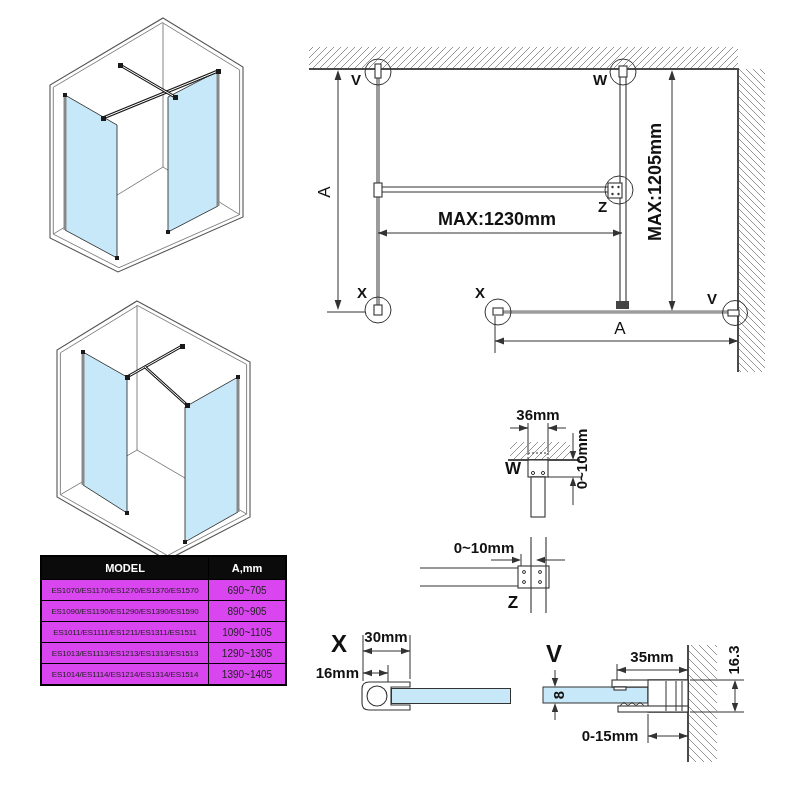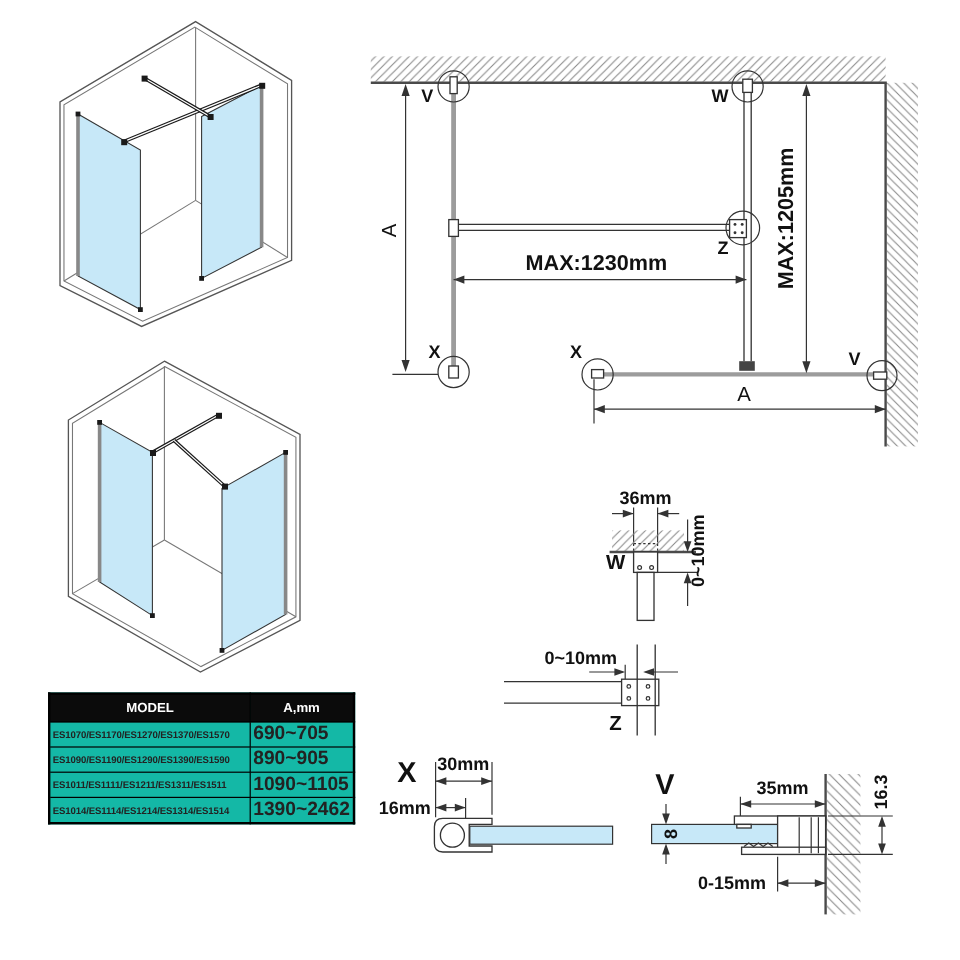--- a/index.html
+++ b/index.html
@@ -18,27 +18,27 @@
   .wall{stroke:#4a4a4a;stroke-width:2;fill:none;}
   .arr{fill:#333;stroke:none;}
   .glassfill{fill:var(--glass);}
   .panel{fill:var(--glass);stroke:#333;stroke-width:0.9;}
   .blk{fill:#fff;stroke:#333;stroke-width:1.1;}
   .dot{fill:#1a1a1a;stroke:none;}
   .bar1{stroke:#1a1a1a;stroke-width:3;fill:none;}
   .bar2{stroke:#fff;stroke-width:1;fill:none;}
   .frame{fill:none;stroke:#555;stroke-width:1.1;}
   .inner-edge{stroke:#777;stroke-width:0.9;fill:none;}
-  .model-table{position:absolute;left:40px;top:577px;border-collapse:collapse;
-               border:2px solid #000;background:#14b8a6;}
+  .model-table{position:absolute;left:40px;top:555px;border-collapse:collapse;
+               border:2px solid #000;background:#d946ef;}
   .model-table th,.model-table td{border:1px solid #000;}
   .model-table th{background:var(--thead);color:#fff;font-size:11px;font-weight:bold;padding:5px 2px;}
-  .model-table td{text-align:left;padding:0 2px;height:20px;white-space:nowrap;color:#222;font-weight:bold;}
+  .model-table td{text-align:center;padding:0 2px;height:20px;white-space:nowrap;color:#222;}
   .c-model{font-size:8px;width:162px;letter-spacing:-0.1px;}
-  .c-val{font-size:16px;width:72px;}
+  .c-val{font-size:10px;width:72px;}
 </style>
 </head>
 <body>
 
 <div class="canvas">
 
   <svg class="abs" style="left:40px;top:10px;" width="215" height="270" viewBox="0 0 215 270">
     <polygon class="frame" points="123,8 203,57 203,207 78,262 10,228 10,75"></polygon>
     <polygon class="inner-edge" points="122.4,12.6 199.6,59.9 199.6,204.6 78.9,257.7 13.3,224.1 13.3,77.3"></polygon>
     <line class="inner-edge" x1="123" y1="13" x2="123" y2="157"></line>
@@ -306,19 +306,23 @@
         </tr>
         <tr>
           <td class="c-model">ES1090/ES1190/ES1290/ES1390/ES1590</td>
           <td class="c-val">890~905</td>
         </tr>
         <tr>
           <td class="c-model">ES1011/ES1111/ES1211/ES1311/ES1511</td>
           <td class="c-val">1090~1105</td>
         </tr>
         <tr>
+          <td class="c-model">ES1013/ES1113/ES1213/ES1313/ES1513</td>
+          <td class="c-val">1290~1305</td>
+        </tr>
+        <tr>
           <td class="c-model">ES1014/ES1114/ES1214/ES1314/ES1514</td>
-          <td class="c-val">1390~2462</td>
+          <td class="c-val">1390~1405</td>
         </tr>
       </tbody>
   </table>
 
 </div>
 
 </body></html>

